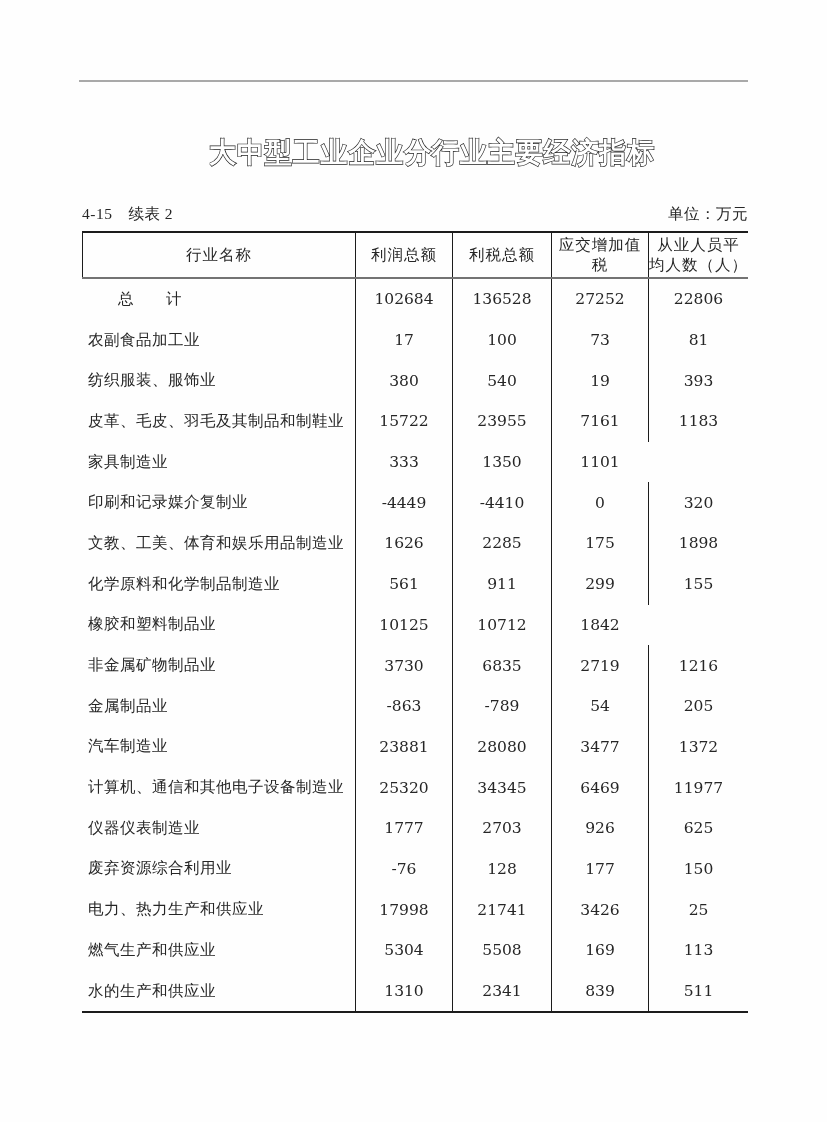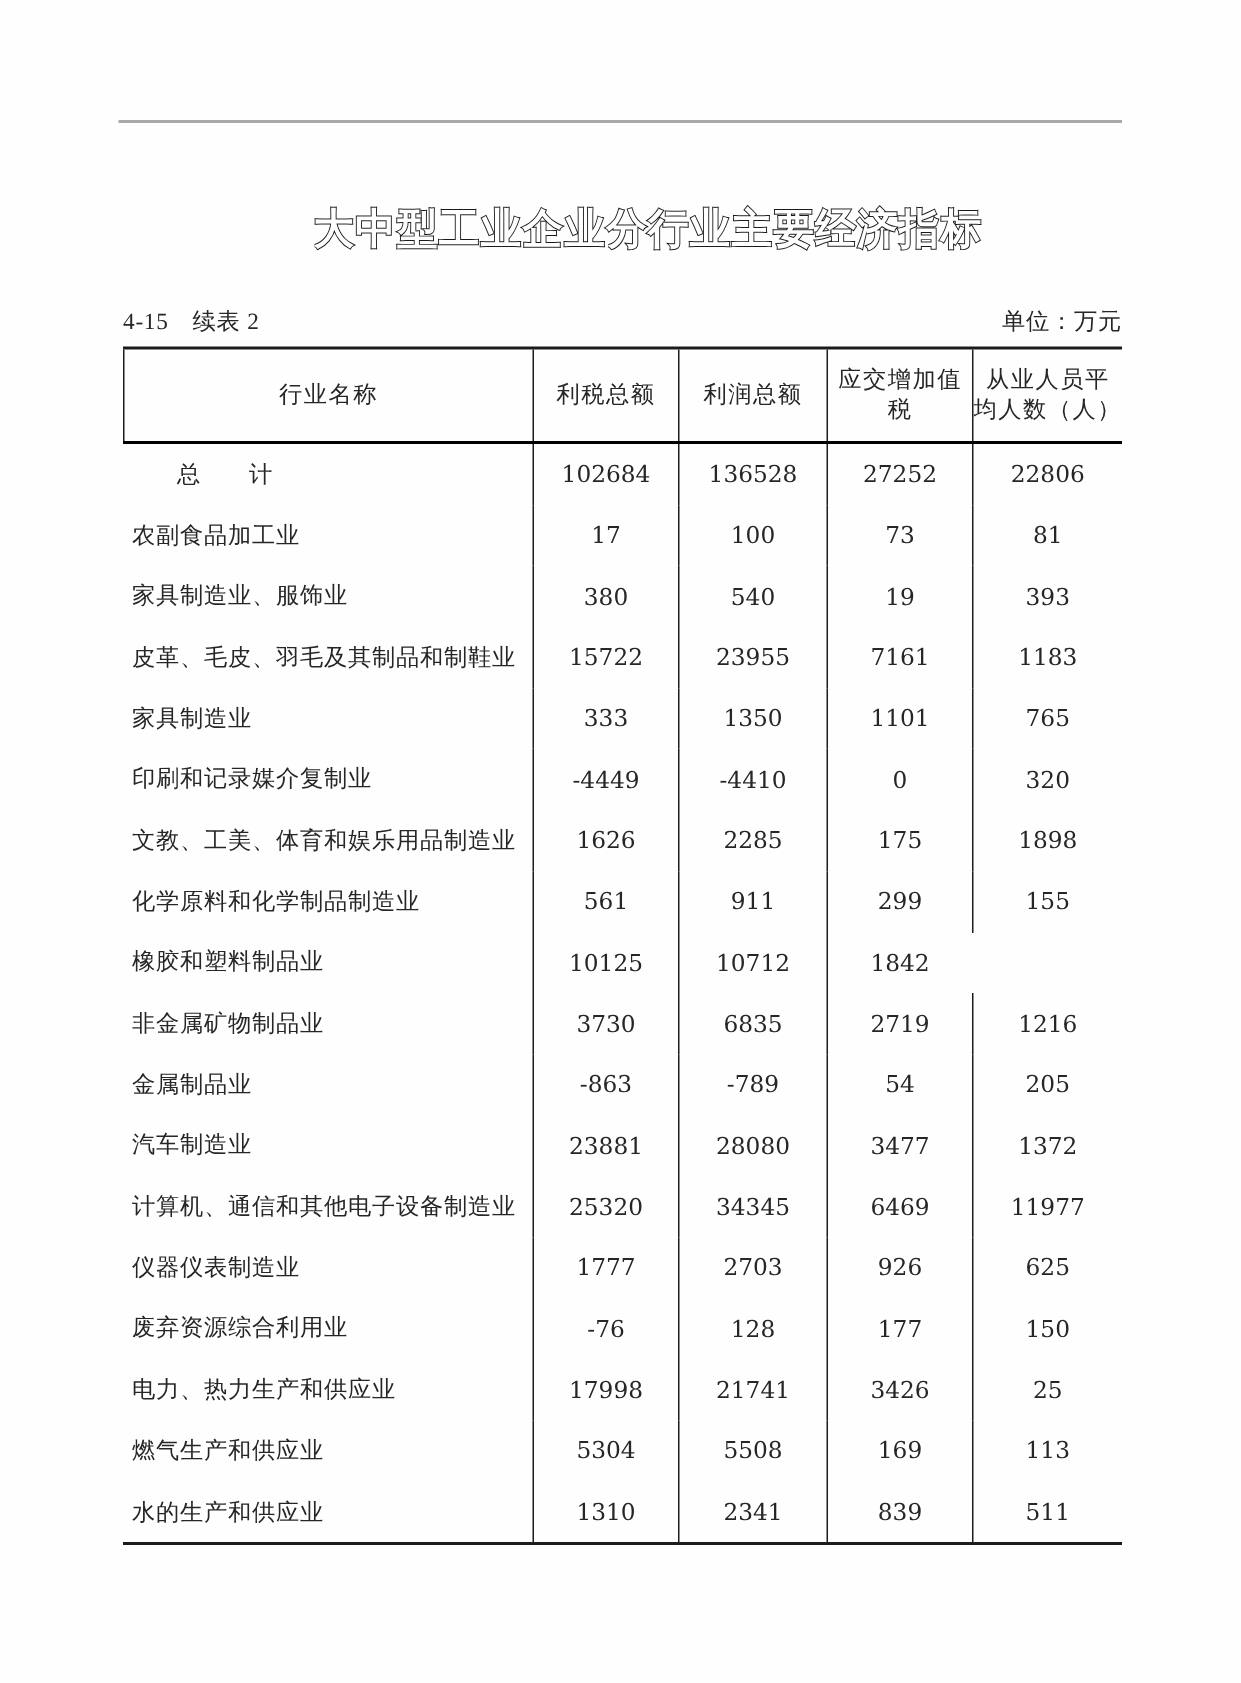--- a/index.html
+++ b/index.html
@@ -54,22 +54,22 @@
     position: absolute;
     left: 82px; top: 231px;
     width: 666px;
     border-top: 2px solid #1c1c1c;
     border-bottom: 2px solid #1c1c1c;
     background: transparent;
   }
   .hdr {
     display: grid;
     grid-template-columns: 273px 97px 99px 97px 100px;
-    height: 63px;
-    border-bottom: 2px solid #000000;
+    height: 46px;
+    border-bottom: 2px solid #737373;
   }
   .hdr-cell {
     display: flex;
     align-items: center;
     justify-content: center;
     text-align: center;
     font-size: 15.5px;
     line-height: 20px;
     letter-spacing: 1px;
     white-space: pre-line;
@@ -116,22 +116,22 @@
   </div>
 
   <div class="meta-row">
     <span>4-15　续表 2</span>
     <span>单位：万元</span>
   </div>
 
   <div class="tbl">
     <div class="hdr">
       <div class="hdr-cell first">行业名称</div>
+      <div class="hdr-cell">利润总额</div>
       <div class="hdr-cell">利税总额</div>
-      <div class="hdr-cell">利润总额</div>
       <div class="hdr-cell">应交增加值
 税</div>
       <div class="hdr-cell">从业人员平
 均人数（人）</div>
     </div>
     <div class="tbody" id="tbody">
   <div class="row">
     <div class="cell name indent">总　　计</div>
     <div class="cell num">102684</div>
     <div class="cell num">136528</div>
@@ -141,41 +141,40 @@
 
   <div class="row">
     <div class="cell name">农副食品加工业</div>
     <div class="cell num">17</div>
     <div class="cell num">100</div>
     <div class="cell num">73</div>
     <div class="cell num">81</div>
   </div>
 
   <div class="row">
-    <div class="cell name">家具制造业、服饰业</div>
+    <div class="cell name">纺织服装、服饰业</div>
     <div class="cell num">380</div>
     <div class="cell num">540</div>
     <div class="cell num">19</div>
     <div class="cell num">393</div>
   </div>
 
   <div class="row">
     <div class="cell name">皮革、毛皮、羽毛及其制品和制鞋业</div>
     <div class="cell num">15722</div>
     <div class="cell num">23955</div>
     <div class="cell num">7161</div>
     <div class="cell num">1183</div>
   </div>
 
   <div class="row">
     <div class="cell name">家具制造业</div>
     <div class="cell num">333</div>
     <div class="cell num">1350</div>
     <div class="cell num">1101</div>
-    <div class="cell num">765</div>
   </div>
 
   <div class="row">
     <div class="cell name">印刷和记录媒介复制业</div>
     <div class="cell num">-4449</div>
     <div class="cell num">-4410</div>
     <div class="cell num">0</div>
     <div class="cell num">320</div>
   </div>
 

